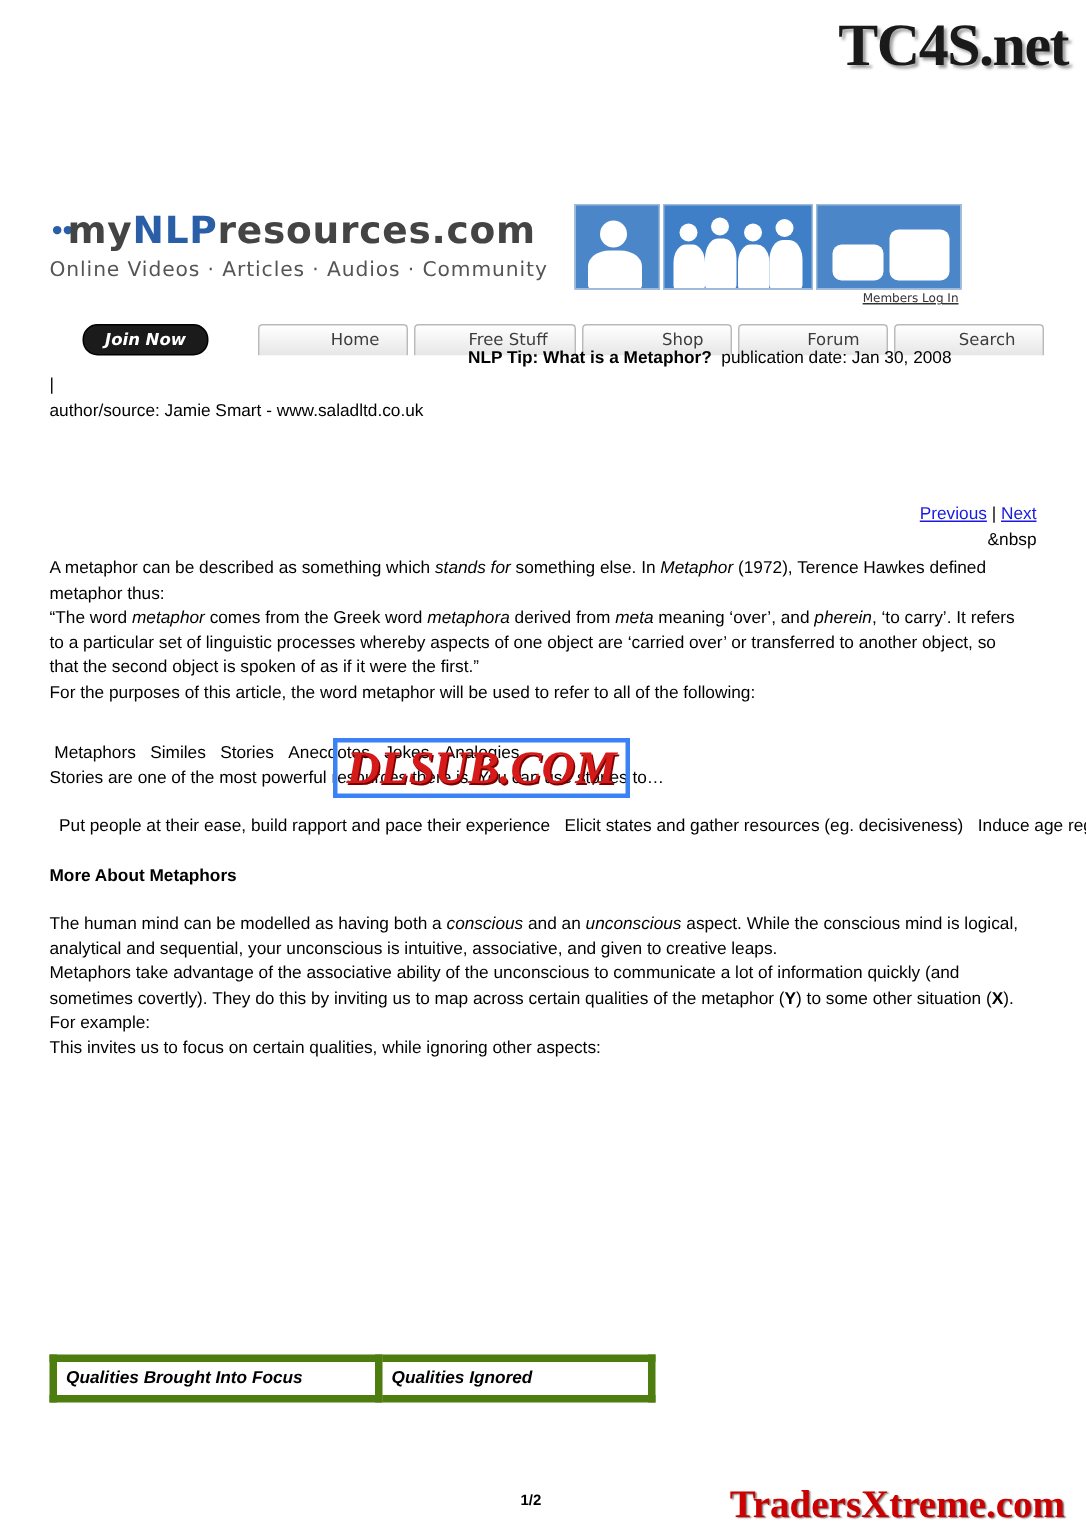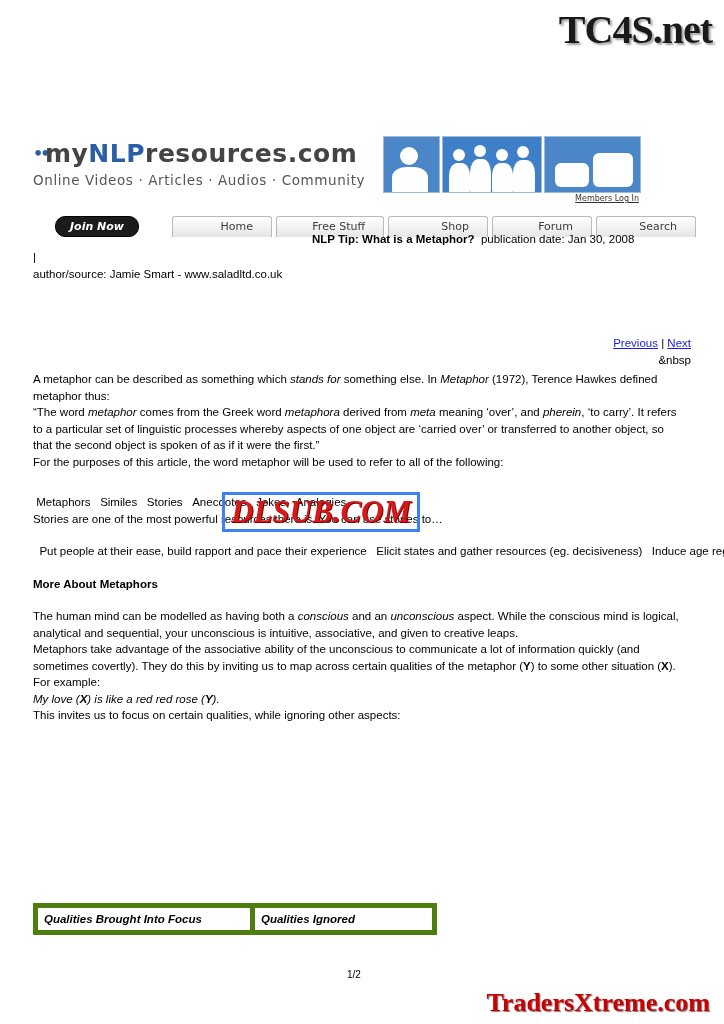--- a/index.html
+++ b/index.html
@@ -246,22 +246,23 @@
     height: 16px;
     font-style: italic;
   }
   .qtable td.c1 { width: 200px; }
   .qtable td.c2 { width: 165px; }
 
   
   .pagenum {
     position: absolute;
     left: 347px;
-    top: 969px;
+    top: 995px;
     font-size: 10px;
+    font-weight: bold;
   }
   .txwm {
     position: absolute;
     right: 14px;
     bottom: 6px;
     font-family: "Liberation Serif", serif;
     font-weight: bold;
     font-size: 26px;
     color: #cc0000;
     text-shadow: 1px 1px 1px rgba(90,90,90,0.8);
@@ -352,21 +353,20 @@
     <div class="gap"></div>
 
     <p class="h3">More About Metaphors</p>
 
     <div class="gap"></div>
 
     <p><span>The human mind can be modelled as having both a </span><i>conscious</i><span> and an </span><i>unconscious</i><span> aspect. While the conscious mind is logical, analytical and sequential, your unconscious is intuitive, associative, and given to creative leaps.</span></p>
 
     <p><span>Metaphors take advantage of the associative ability of the unconscious to communicate a lot of information quickly (and sometimes covertly). They do this by inviting us to map across certain qualities of the metaphor (</span><b>Y</b><span>) to some other situation (</span><b>X</b><span>). For example:</span></p>
 
-    <p><i><span>My love (</span><b>X</b><span>) is like a red red rose (</span><b>Y</b><span>).</span></i></p>
 
     <p>This invites us to focus on certain qualities, while ignoring other aspects:</p>
   </div>
 
   <div class="dlsub">DLSUB.COM</div>
 
   <table class="qtable">
     <tbody>
         <tr>
       <td class="c1">Qualities Brought Into Focus</td>

